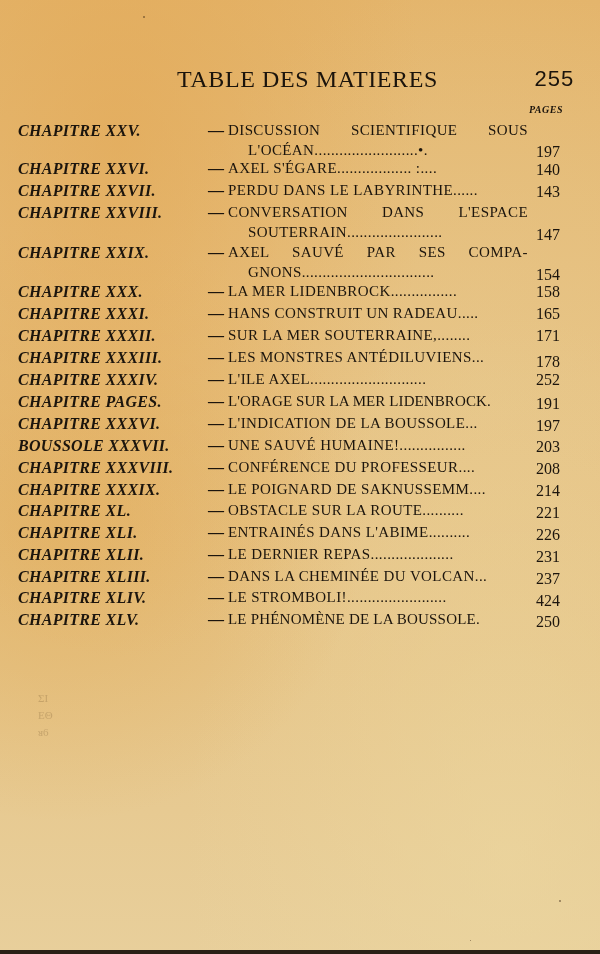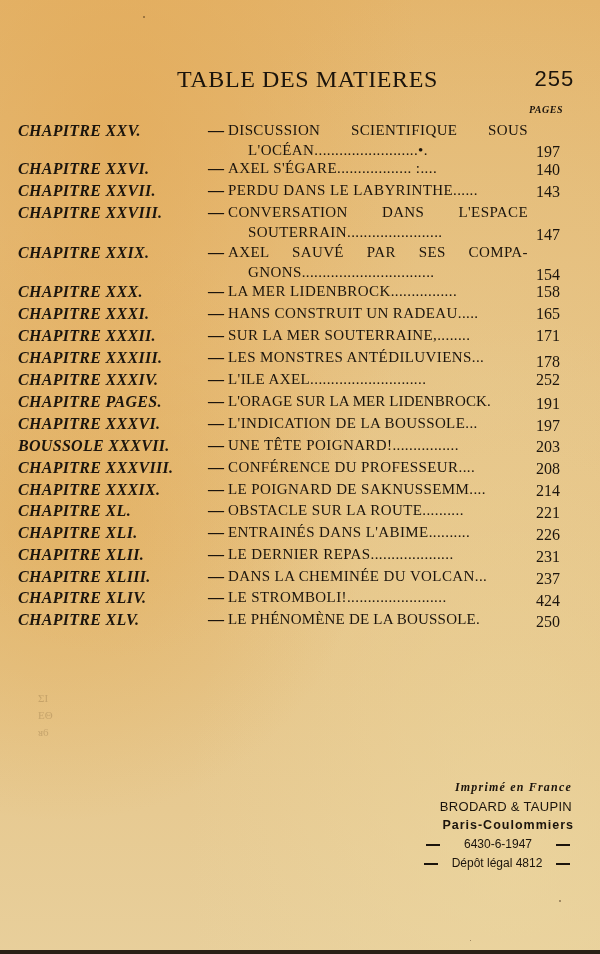--- a/index.html
+++ b/index.html
@@ -292,21 +292,21 @@
     <div class="entry" style="position:absolute; top:293px;">
       <span class="chap">CHAPITRE XXXVI.</span>
       <span class="dash">—</span>
       <span class="title-line" style="top:0">L'INDICATION DE LA BOUSSOLE...</span>
       <span class="pg" style="top:2px">197</span>
     </div>
 
     <div class="entry" style="position:absolute; top:315px;">
       <span class="chap">BOUSSOLE XXXVII.</span>
       <span class="dash">—</span>
-      <span class="title-line" style="top:0">UNE TÊTE POIGNARD!................</span>
+      <span class="title-line" style="top:0">UNE SAUVÉ HUMAINE!................</span>
       <span class="pg" style="top:1px">203</span>
     </div>
 
     <div class="entry" style="position:absolute; top:337px;">
       <span class="chap">CHAPITRE XXXVIII.</span>
       <span class="dash">—</span>
       <span class="title-line" style="top:0">CONFÉRENCE DU PROFESSEUR....</span>
       <span class="pg" style="top:1px">208</span>
     </div>
 
@@ -360,34 +360,19 @@
     </div>
 
   </div>
 
   <div class="bleed">
     <div>ΣΙ</div>
     <div style="margin-top:-4px">ΕΘ</div>
     <div style="margin-top:-4px">ᴚ6</div>
   </div>
 
-  <div class="imprint">
-    <div class="l1">Imprimé en France</div>
-    <div class="l2">BRODARD &amp; TAUPIN</div>
-    <div class="l3">Paris-Coulommiers</div>
-    <div class="l4">
-      <span class="rule"></span>
-      <span>6430-6-1947</span>
-      <span class="rule"></span>
-    </div>
-    <div class="l5">
-      <span class="rule"></span>
-      <span>Dépôt légal 4812</span>
-      <span class="rule"></span>
-    </div>
-  </div>
 
   <span class="speck" style="left:143px; top:16px;"></span>
   <span class="speck" style="left:559px; top:900px;"></span>
   <span class="speck" style="left:470px; top:940px; width:1px; height:1px;"></span>
   <span class="speck" style="left:322px; top:86px; width:1px; height:1px;"></span>
 
 </div>
 
 </body></html>

